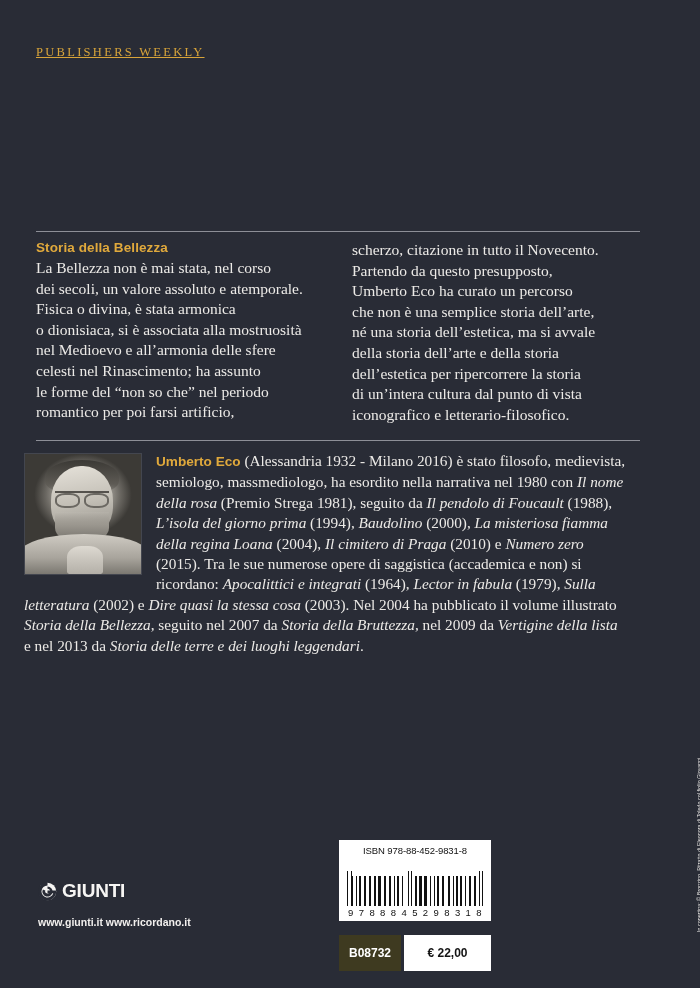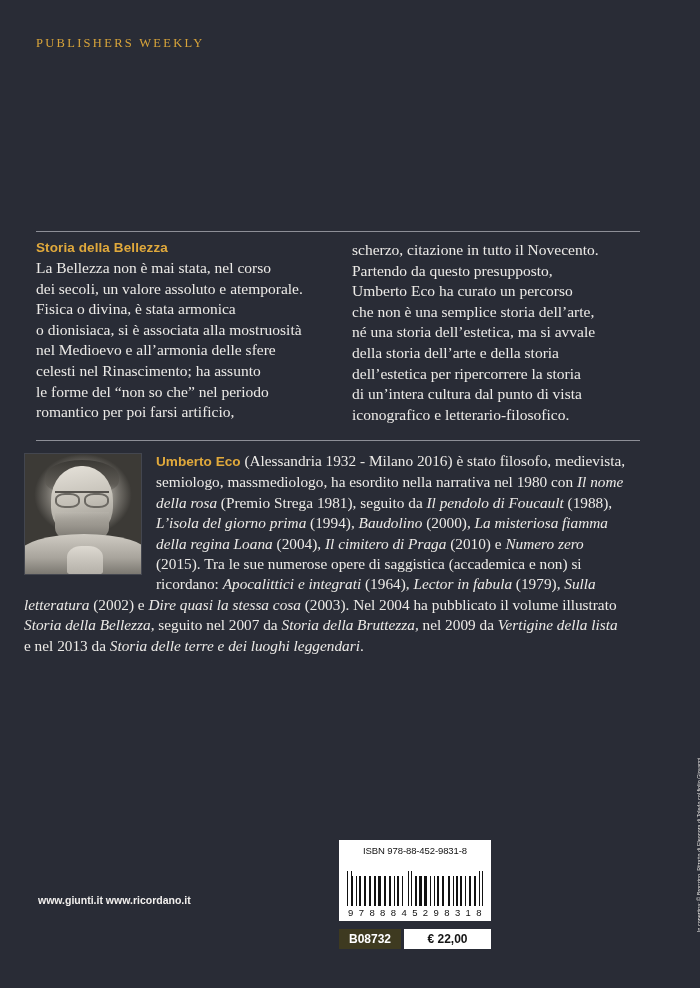--- a/index.html
+++ b/index.html
@@ -27,25 +27,27 @@
   }
   .quote-text {
     font-family: "Liberation Serif", serif;
     font-size: 19.5px;
     line-height: 26px;
     color: #f4f2ef;
     white-space: pre-line;
     letter-spacing: 0.1px;
   }
   .quote-source {
+    margin-top: 9px;
     font-family: "Liberation Serif", serif;
     font-size: 12.5px;
     letter-spacing: 2.3px;
     color: #d8a43a;
     font-weight: normal;
+    text-decoration: underline;
   }
 
   
   .divider {
     position: absolute;
     left: 36px;
     width: 604px;
     height: 1px;
     background: #8d8f97;
   }
@@ -237,22 +239,22 @@
     display: flex;
     justify-content: space-between;
     font-family: "Liberation Sans", sans-serif;
     font-size: 9.5px;
     color: #111111;
     padding: 1px 3px 0 3px;
     letter-spacing: 0.4px;
   }
   .price-row {
     display: flex;
-    margin-top: 8px;
-    height: 20px;
+    margin-top: 14px;
+    height: 36px;
     text-align: right;
   }
   .price-code {
     flex: 0 0 62px;
     background: #3e3a20;
     color: #ffffff;
     font-family: "Liberation Sans", sans-serif;
     font-weight: bold;
     font-size: 12px;
     display: flex;
@@ -333,20 +335,28 @@
       <div class="head"></div>
       <div class="glasses"></div>
       <div class="beard"></div>
       <div class="shoulder"></div>
       <div class="hand"></div>
     </div>
     <p><span class="bio-name">Umberto Eco</span><span> (Alessandria 1932 - Milano 2016) è stato filosofo, medievista, semiologo, massmediologo, ha esordito nella narrativa nel 1980 con </span><i>Il nome della rosa</i><span> (Premio Strega 1981), seguito da </span><i>Il pendolo di Foucault</i><span> (1988), </span><i>L’isola del giorno prima</i><span> (1994), </span><i>Baudolino</i><span> (2000), </span><i>La misteriosa fiamma della regina Loana</i><span> (2004), </span><i>Il cimitero di Praga</i><span> (2010) e </span><i>Numero zero</i><span> (2015). Tra le sue numerose opere di saggistica (accademica e non) si ricordano: </span><i>Apocalittici e integrati</i><span> (1964), </span><i>Lector in fabula</i><span> (1979), </span><i>Sulla letteratura</i><span> (2002) e </span><i>Dire quasi la stessa cosa</i><span> (2003). Nel 2004 ha pubblicato il volume illustrato </span><i>Storia della Bellezza</i><span>, seguito nel 2007 da </span><i>Storia della Bruttezza</i><span>, nel 2009 da </span><i>Vertigine della lista</i><span> e nel 2013 da </span><i>Storia delle terre e dei luoghi leggendari</i><span>.</span></p>
   </div>
 
   <div class="publisher">
+    <div class="logo-row">
+      <svg class="logo-mark" viewBox="0 0 24 24">
+        <circle cx="12" cy="12" r="11" fill="#f6f5f3"></circle>
+        <path d="M12 4.4a7.6 7.6 0 1 0 7.3 9.7h-7.3V10.6h11.1v1.4A11.6 11.6 0 1 1 12 0.4z" fill="#292c36"></path>
+        <path d="M12 5.6a6.4 6.4 0 1 1-5.9 3.9l3.1 1.3A3 3 0 1 0 12 8.6z" fill="#292c36"></path>
+      </svg>
+      <div class="logo-word">GIUNTI</div>
+    </div>
     <div class="site-lines">www.giunti.it
 www.ricordano.it</div>
   </div>
 
   <div class="barcode-block">
     <div class="barcode-card">
       <div class="isbn-line">ISBN 978-88-452-9831-8</div>
       <div class="bars">
           <span style="width: 1px; height: 100%;"></span>
           <span style="width: 1px; background: transparent; height: 86%;"></span>

